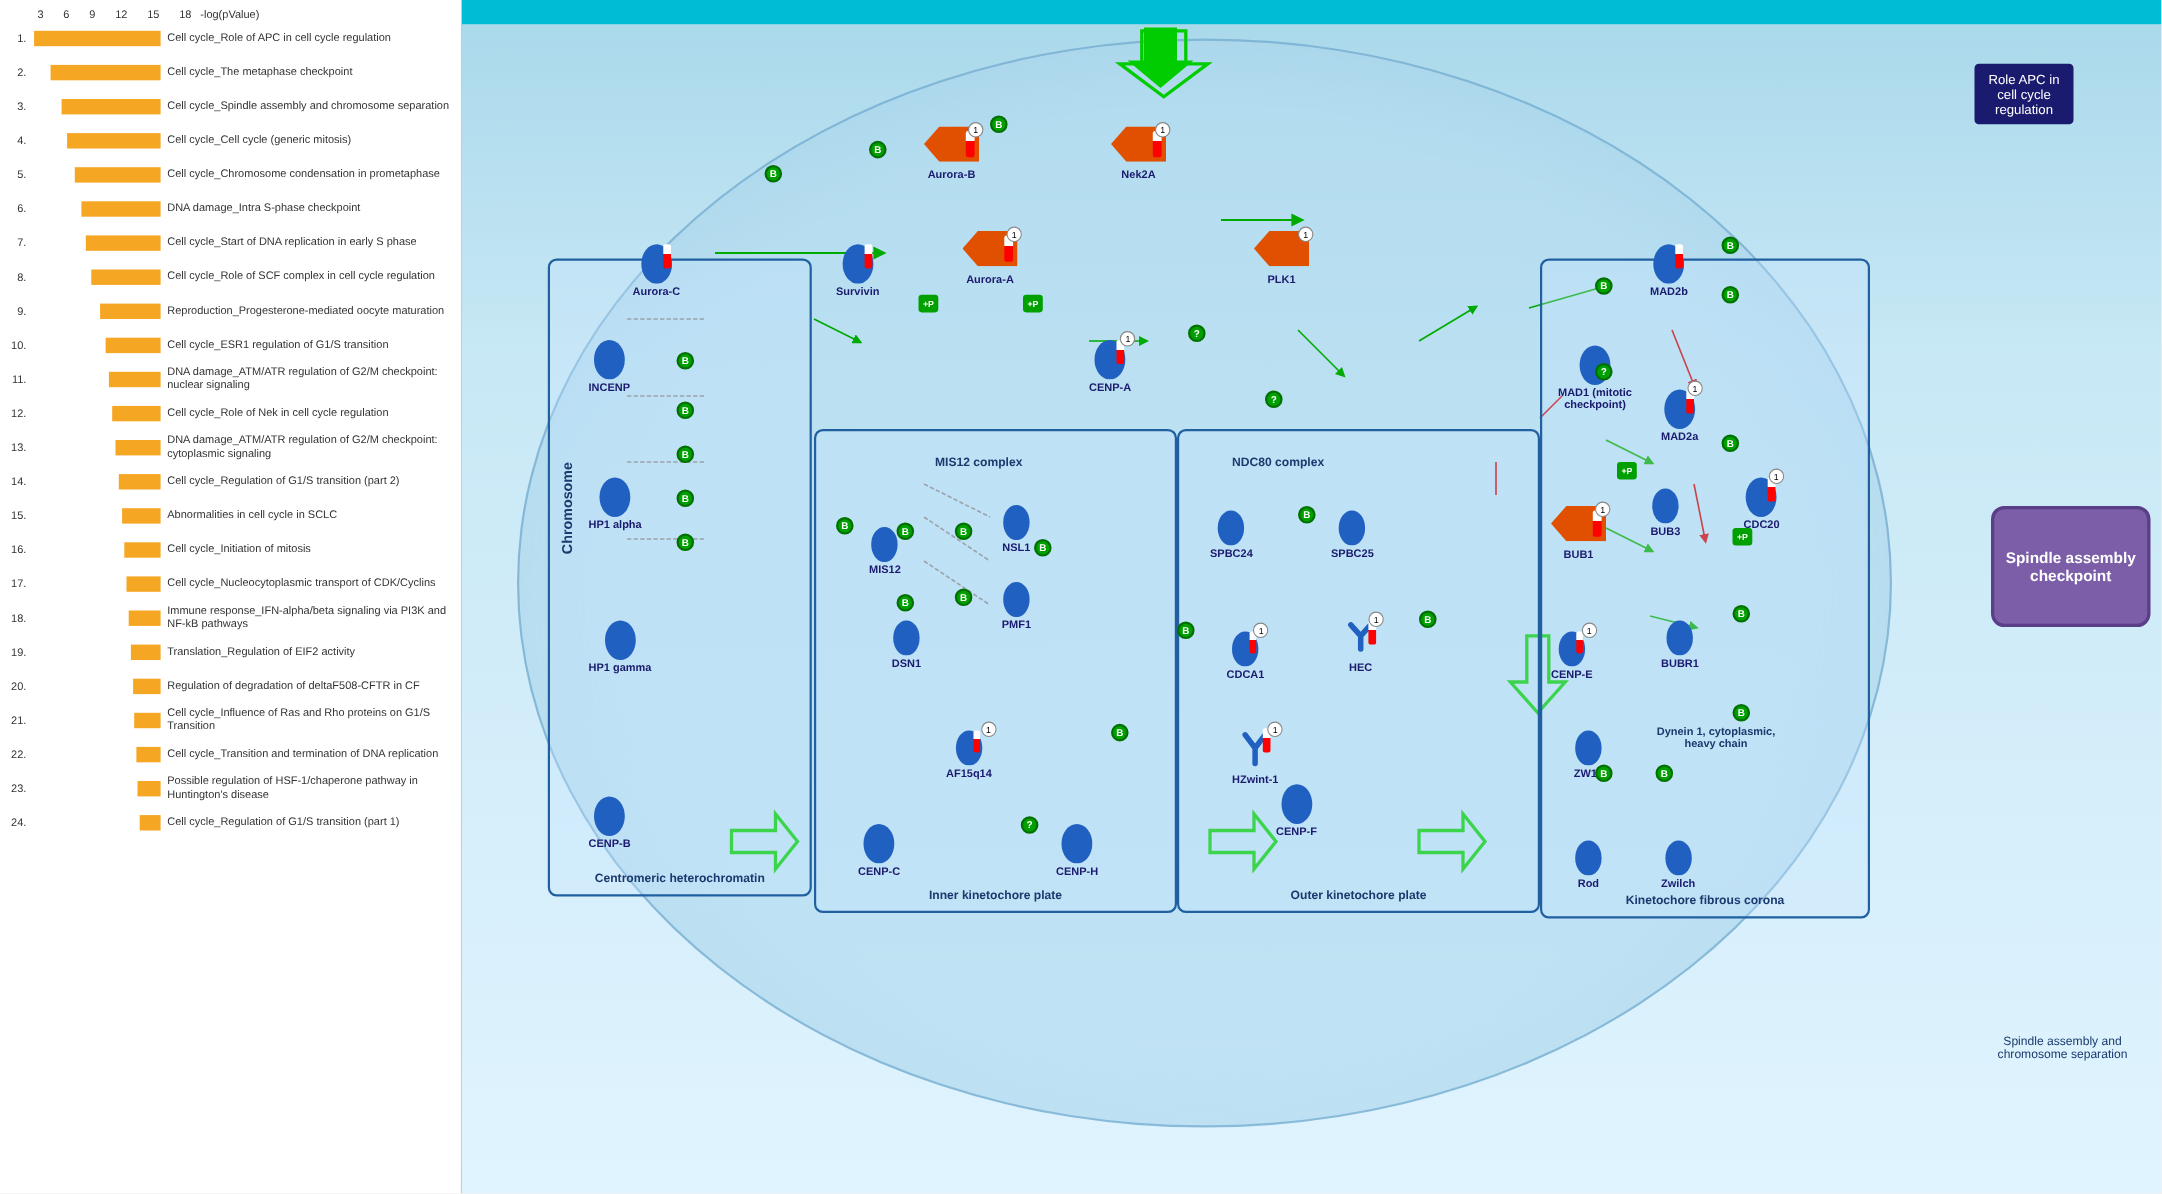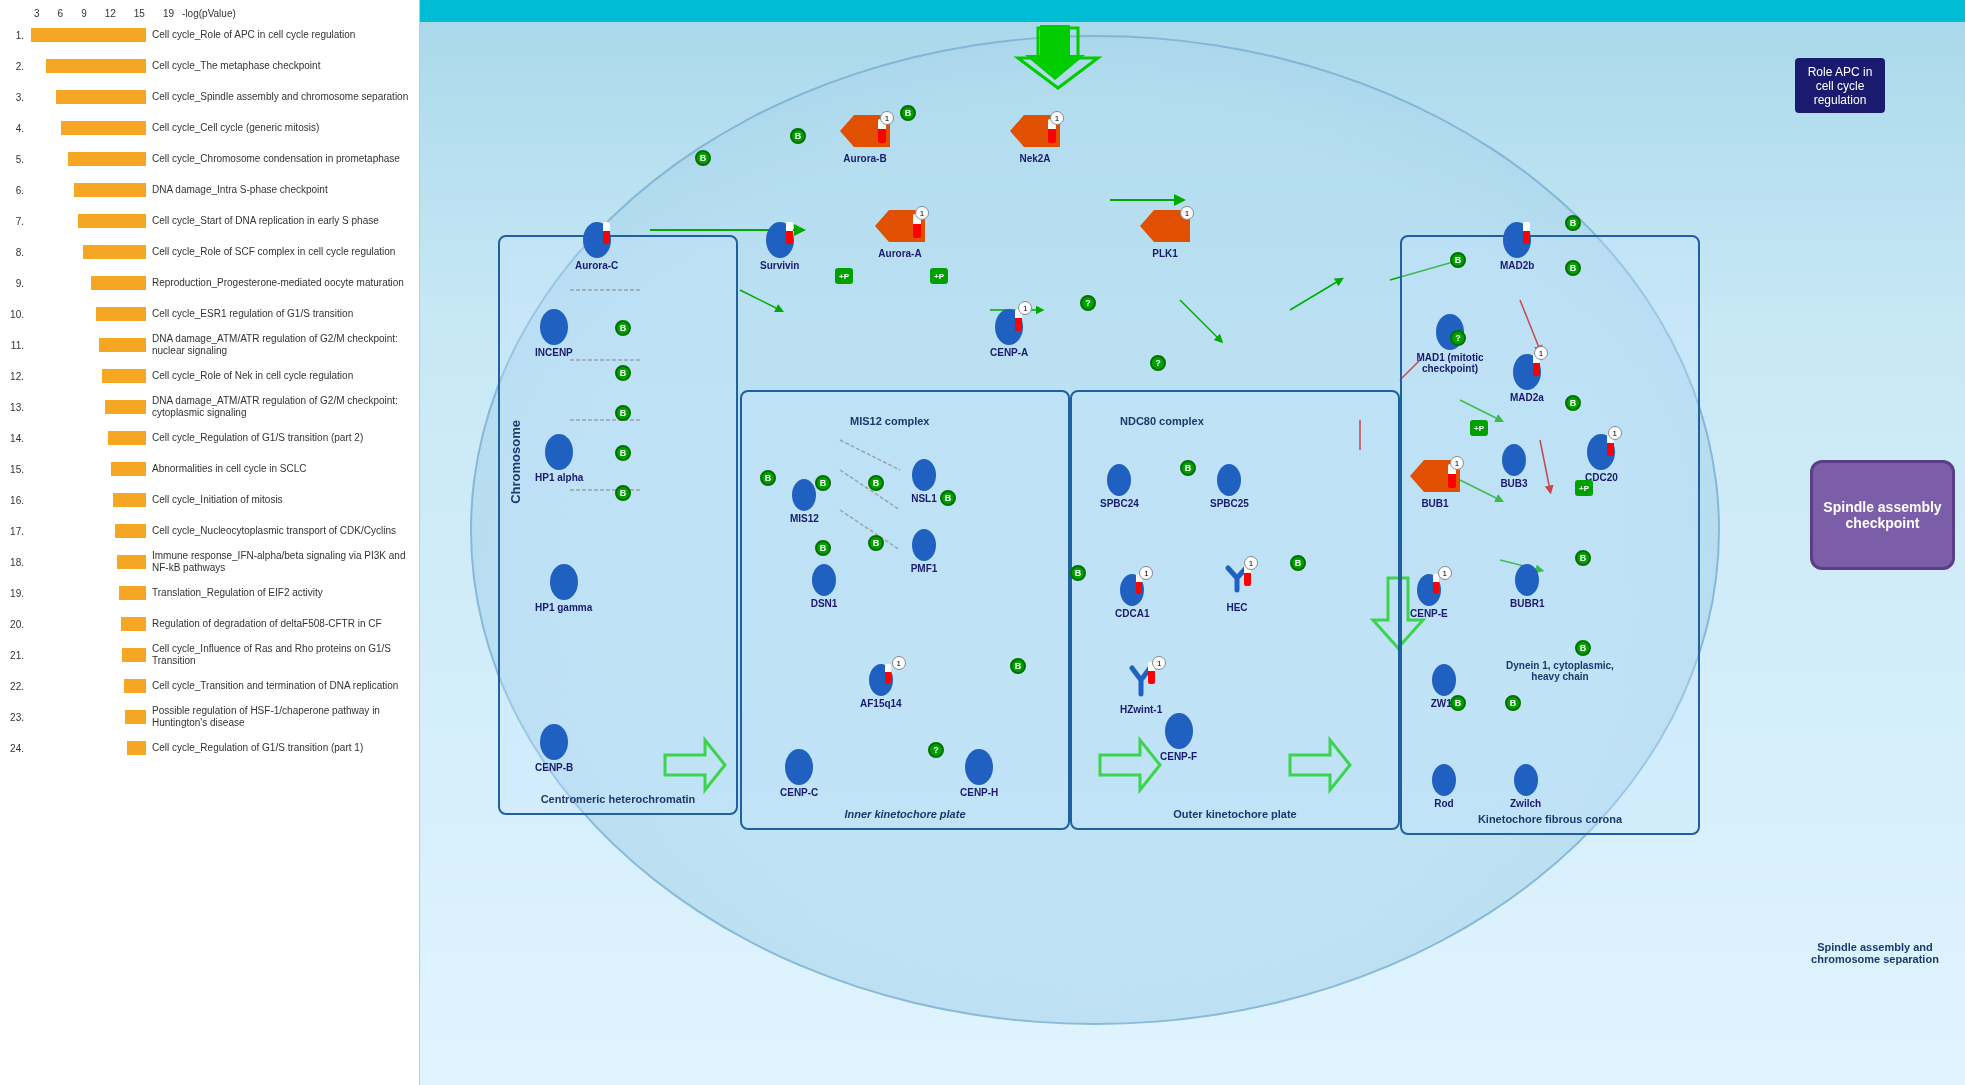--- a/index.html
+++ b/index.html
@@ -236,21 +236,21 @@
 <body>
 
 <div id="left-panel">
   <div class="axis-header">
     <div class="axis-ticks">
       <span>3</span>
       <span>6</span>
       <span>9</span>
       <span>12</span>
       <span>15</span>
-      <span>19</span>
+      <span>18</span>
     </div>
     <span class="neg-log-label">-log(pValue)</span>
   </div>
   <ul class="pathway-list" id="pathway-list">
       <li class="pathway-item">
       <span class="pathway-number">1.</span>
       <div class="bar-area">
         <div class="bar" style="width:115px; right:0;"></div>
       </div>
       <span class="pathway-label">Cell cycle_Role of APC in cell cycle regulation</span>
@@ -475,42 +475,42 @@
 
     <line x1="1100" y1="300" x2="1120" y2="350" stroke="#cc0000" stroke-width="1.5" marker-end="url(#arrowR)"></line>
     <line x1="1120" y1="440" x2="1130" y2="490" stroke="#cc0000" stroke-width="1.5" marker-end="url(#arrowR)"></line>
   </svg>
 
   <div class="complex-box" style="left:78px; top:235px; width:240px; height:580px;">
     <span class="complex-label" style="bottom:8px; left:50%; transform:translateX(-50%); white-space:nowrap;">Centromeric heterochromatin</span>
   </div>
 
   <div class="complex-box" style="left:320px; top:390px; width:330px; height:440px;">
-    <span class="complex-label" style="bottom:8px; left:50%; transform:translateX(-50%); white-space:nowrap;font-style:italic;">Inner kinetochore plate</span>
+    <span class="complex-label" style="bottom:8px; left:50%; transform:translateX(-50%); white-space:nowrap;">Inner kinetochore plate</span>
   </div>
 
   <div class="complex-box" style="left:980px; top:235px; width:300px; height:600px;">
     <span class="complex-label" style="bottom:8px; left:50%; transform:translateX(-50%); white-space:nowrap;">Kinetochore fibrous corona</span>
   </div>
 
   <div class="complex-box" style="left:650px; top:390px; width:330px; height:440px;">
     <span class="complex-label" style="bottom:8px; left:50%; transform:translateX(-50%); white-space:nowrap;">Outer kinetochore plate</span>
   </div>
 
   <div class="chromosome-label" style="left:88px; top:420px;">Chromosome</div>
 
   <div class="apc-box">
     <span style="font-size:12px; color:#fff;">Role APC in cell cycle regulation</span>
   </div>
 
   <div class="sac-box">
     <span>Spindle assembly checkpoint</span>
   </div>
 
-  <div style="position:absolute; right:20px; bottom:120px; width:140px; text-align:center; font-size:11px; color:#1a3a6e; font-weight:bold;">
+  <div style="position:absolute; right:20px; bottom:120px; width:140px; text-align:center; font-size:11px; color:#1a3a6e; font-weight:normal;">
     <span>Spindle assembly and chromosome separation</span>
   </div>
 
   <div class="protein-wrapper" style="left:420px; top:115px;">
     <div class="fish-wrap">
       <svg width="50" height="32">
         <polygon points="0,16 14,0 50,0 50,32 14,32" fill="#e05000"></polygon>
         <rect x="38" y="4" width="8" height="24" fill="url(#thermo1)" rx="2"></rect>
         <defs>
           <linearGradient id="thermo1" x1="0" y1="1" x2="0" y2="0">

